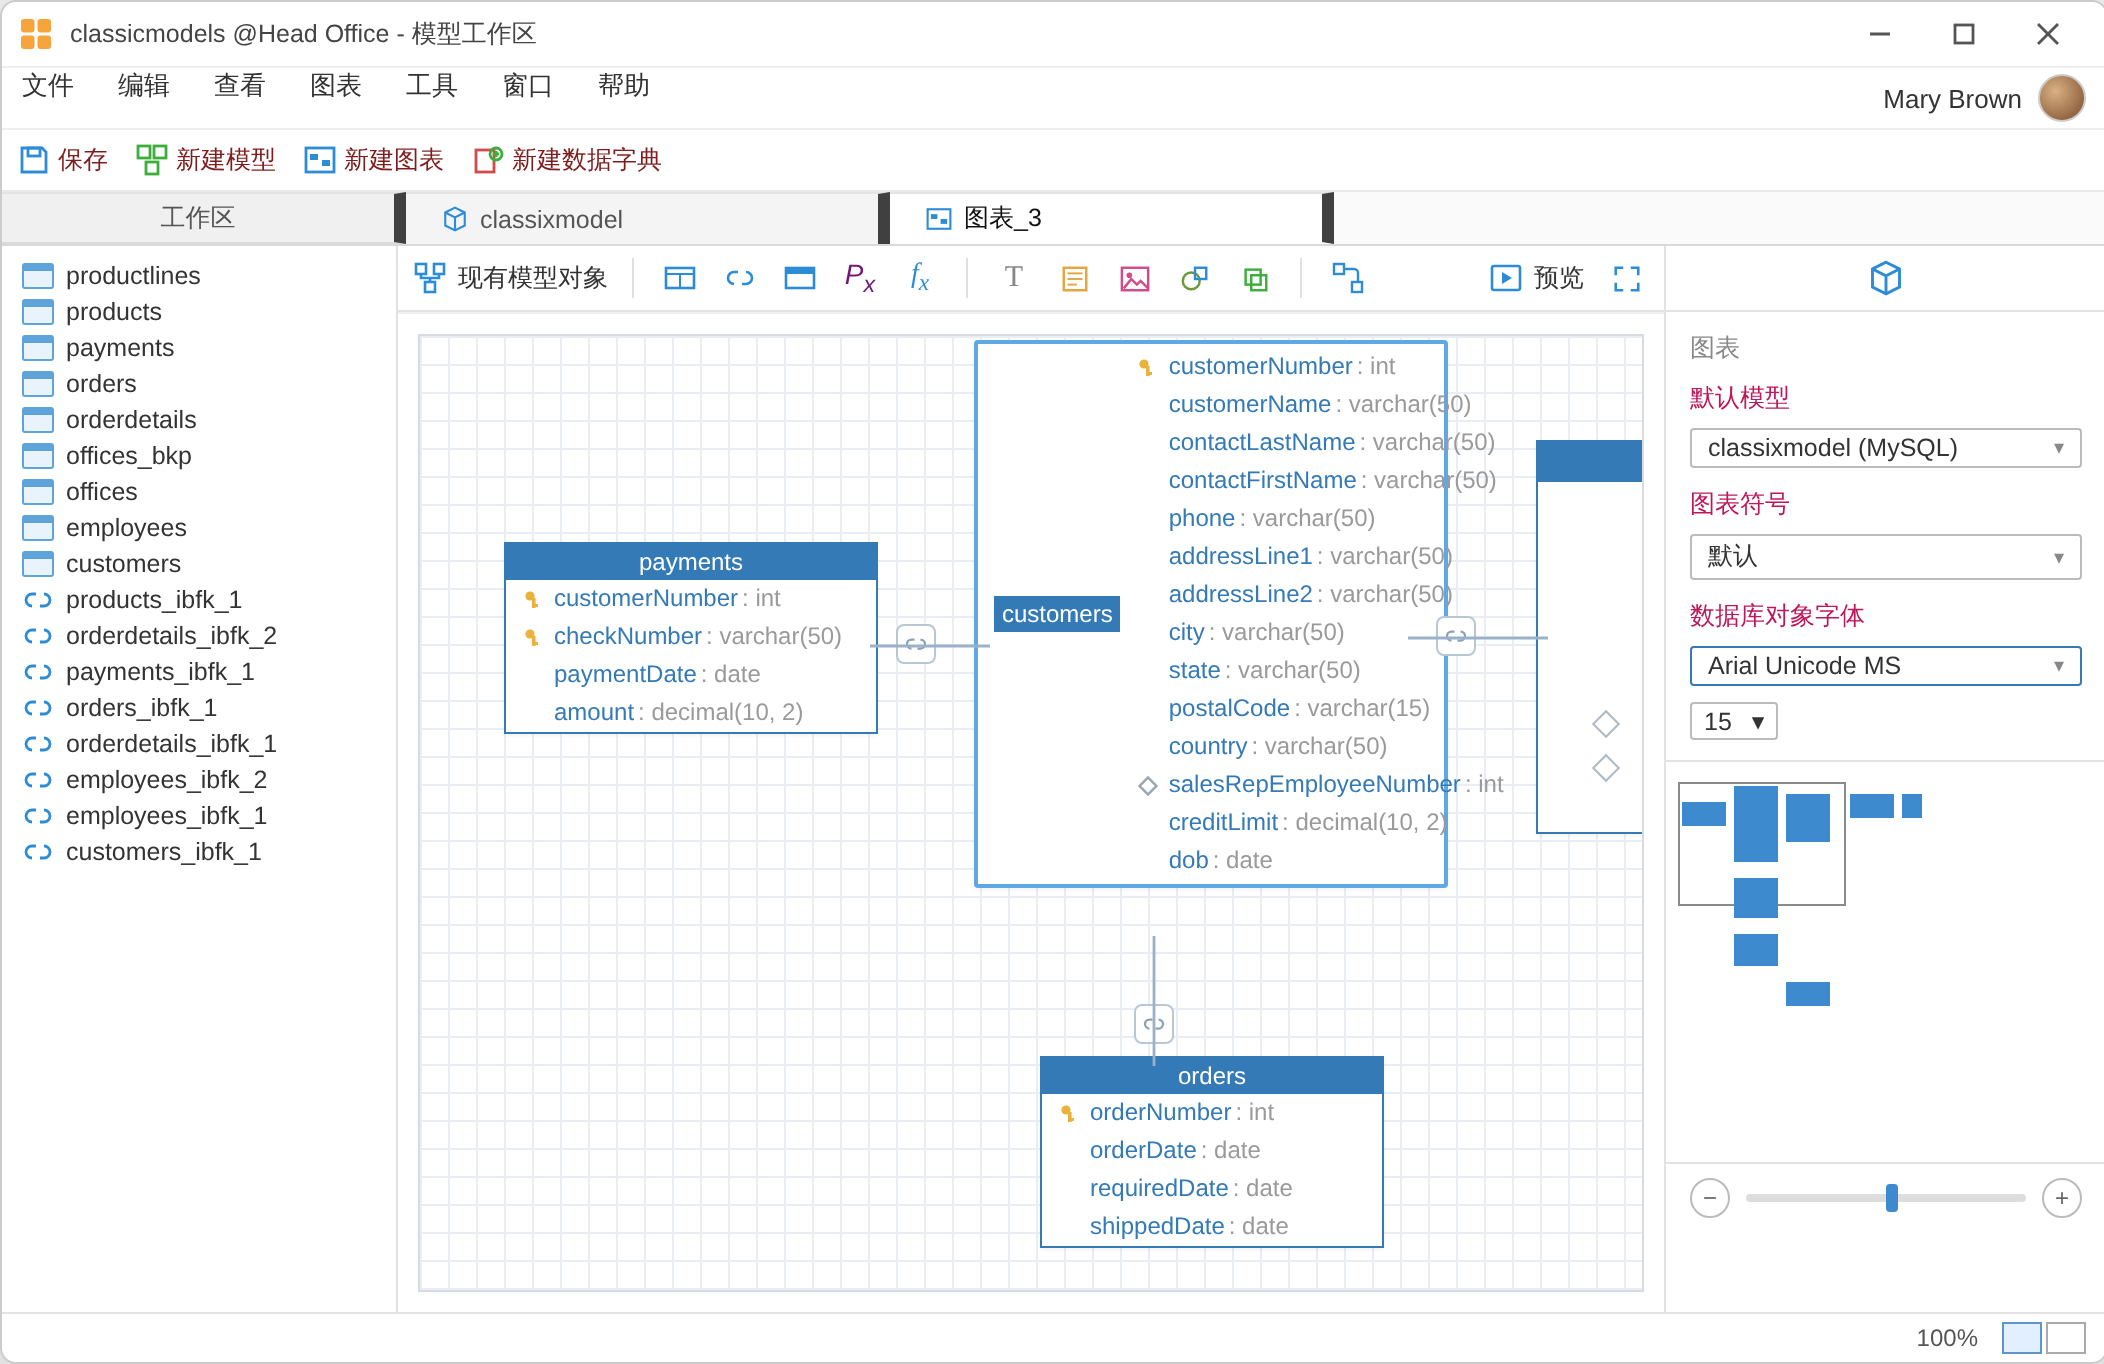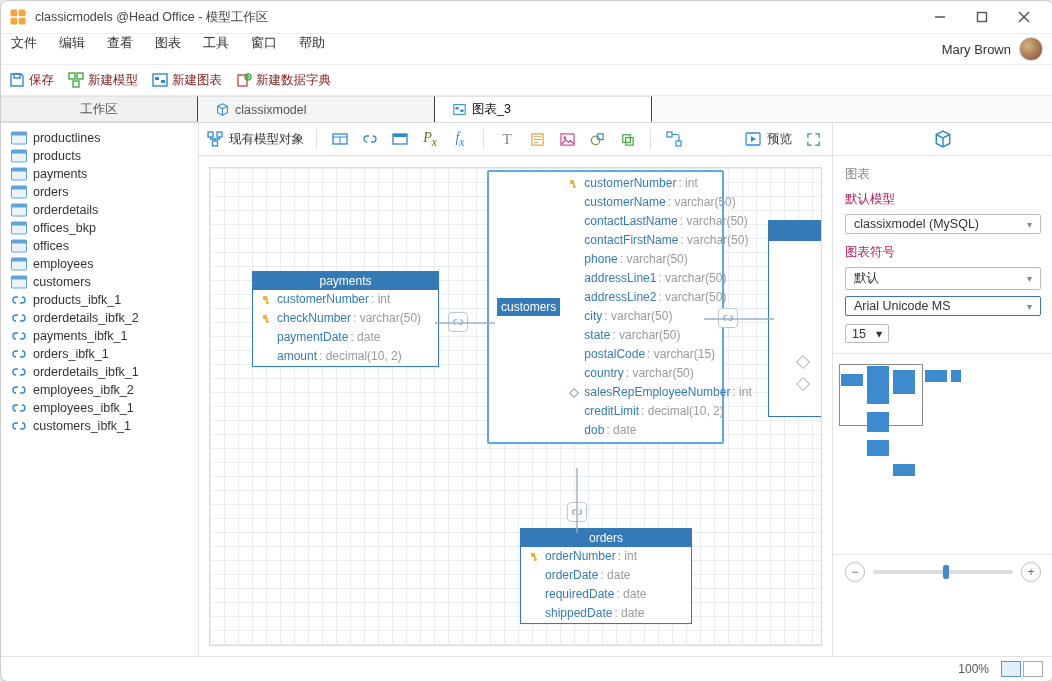--- a/index.html
+++ b/index.html
@@ -34,21 +34,21 @@
   .menuRight{margin-left:auto;display:flex;align-items:center;gap:8px}
   .avatar{width:22px;height:22px;border-radius:50%;background:radial-gradient(circle at 35% 35%,#d8b184,#7a4a2a);border:1px solid #ccc}
 
   
   .toolbar{height:30px;display:flex;align-items:center;padding:0 8px;gap:14px;border-bottom:1px solid #eaeaea;font-size:12.5px}
   .tbitem{display:flex;align-items:center;gap:4px;color:#7f1d1d}
   .tbicon{width:16px;height:16px}
 
   
   .tabstrip{height:26px;display:flex;align-items:stretch;border-bottom:1px solid #dadada;background:#fafafa}
-  .tab{display:flex;align-items:center;gap:6px;padding:0 18px;font-size:12.5px;border-right:1px solid #404040;border-top:1px solid #e3e3e3;background:#f4f4f4;color:#555}
+  .tab{display:flex;align-items:center;gap:6px;padding:0 18px;font-size:12.5px;border-right:6px solid #404040;border-top:1px solid #e3e3e3;background:#f4f4f4;color:#555}
   .tab.first{background:#f0f0f0;border-left:none;border-bottom:1px solid #dadada}
   .tab.active{background:#fff;border-bottom:1px solid #fff;color:#111}
   .tab .cube{width:13px;height:13px}
 
   
   .body{flex:1;display:flex;min-height:0}
   .sidebar{width:197px;border-right:1px solid #e2e2e2;overflow:auto;padding:6px 0;font-size:12.5px}
   .obj{display:flex;align-items:center;gap:6px;padding:2px 10px;color:#333}
   .obj-icon{width:16px;height:14px;flex:none}
 
@@ -350,21 +350,21 @@
               <path d="M5 11a3 3 0 010-6h2M11 5a3 3 0 010 6H9" fill="none" stroke="#2d8cd6" stroke-width="1.3"></path>
             </svg>
           </div>
         <div class="ctbtn">
             <svg width="16" height="16" viewBox="0 0 16 16">
               <rect x="1" y="3" width="14" height="10" fill="none" stroke="#2d8cd6" stroke-width="1.3"></rect>
               <rect x="1" y="3" width="14" height="3" fill="#2d8cd6"></rect>
             </svg>
           </div>
         <div class="ctbtn">
-            <span style="color:#4d7c0f;font-style:italic;font-family:Liberation Serif, serif;font-size:14px">P<sub>x</sub></span>
+            <span style="color:#701a75;font-style:italic;font-family:Liberation Sans, sans-serif;font-size:14px">P<sub>x</sub></span>
           </div>
         <div class="ctbtn">
             <span style="color:#2d8cd6;font-style:italic;font-family:serif;font-size:14px">f<sub>x</sub></span>
           </div>
         <div class="ctSep"></div>
         <div class="ctbtn">
             <span style="color:#888;font-family:serif;font-size:15px">T</span>
           </div>
         <div class="ctbtn">
             <svg width="15" height="15" viewBox="0 0 16 16">
@@ -623,20 +623,21 @@
             <span>classixmodel (MySQL)</span>
             <span class="chev">▾</span>
           </div>
 
         <label>图表符号</label>
         <div class="sel gray">
             <span>默认</span>
             <span class="chev">▾</span>
           </div>
 
+        <label>数据库对象字体</label>
         <div class="sel">
             <span>Arial Unicode MS</span>
             <span class="chev">▾</span>
           </div>
         <div>
           <div class="numSel">
               <span>15</span>
               <span class="chev">▾</span>
             </div>
         </div>

